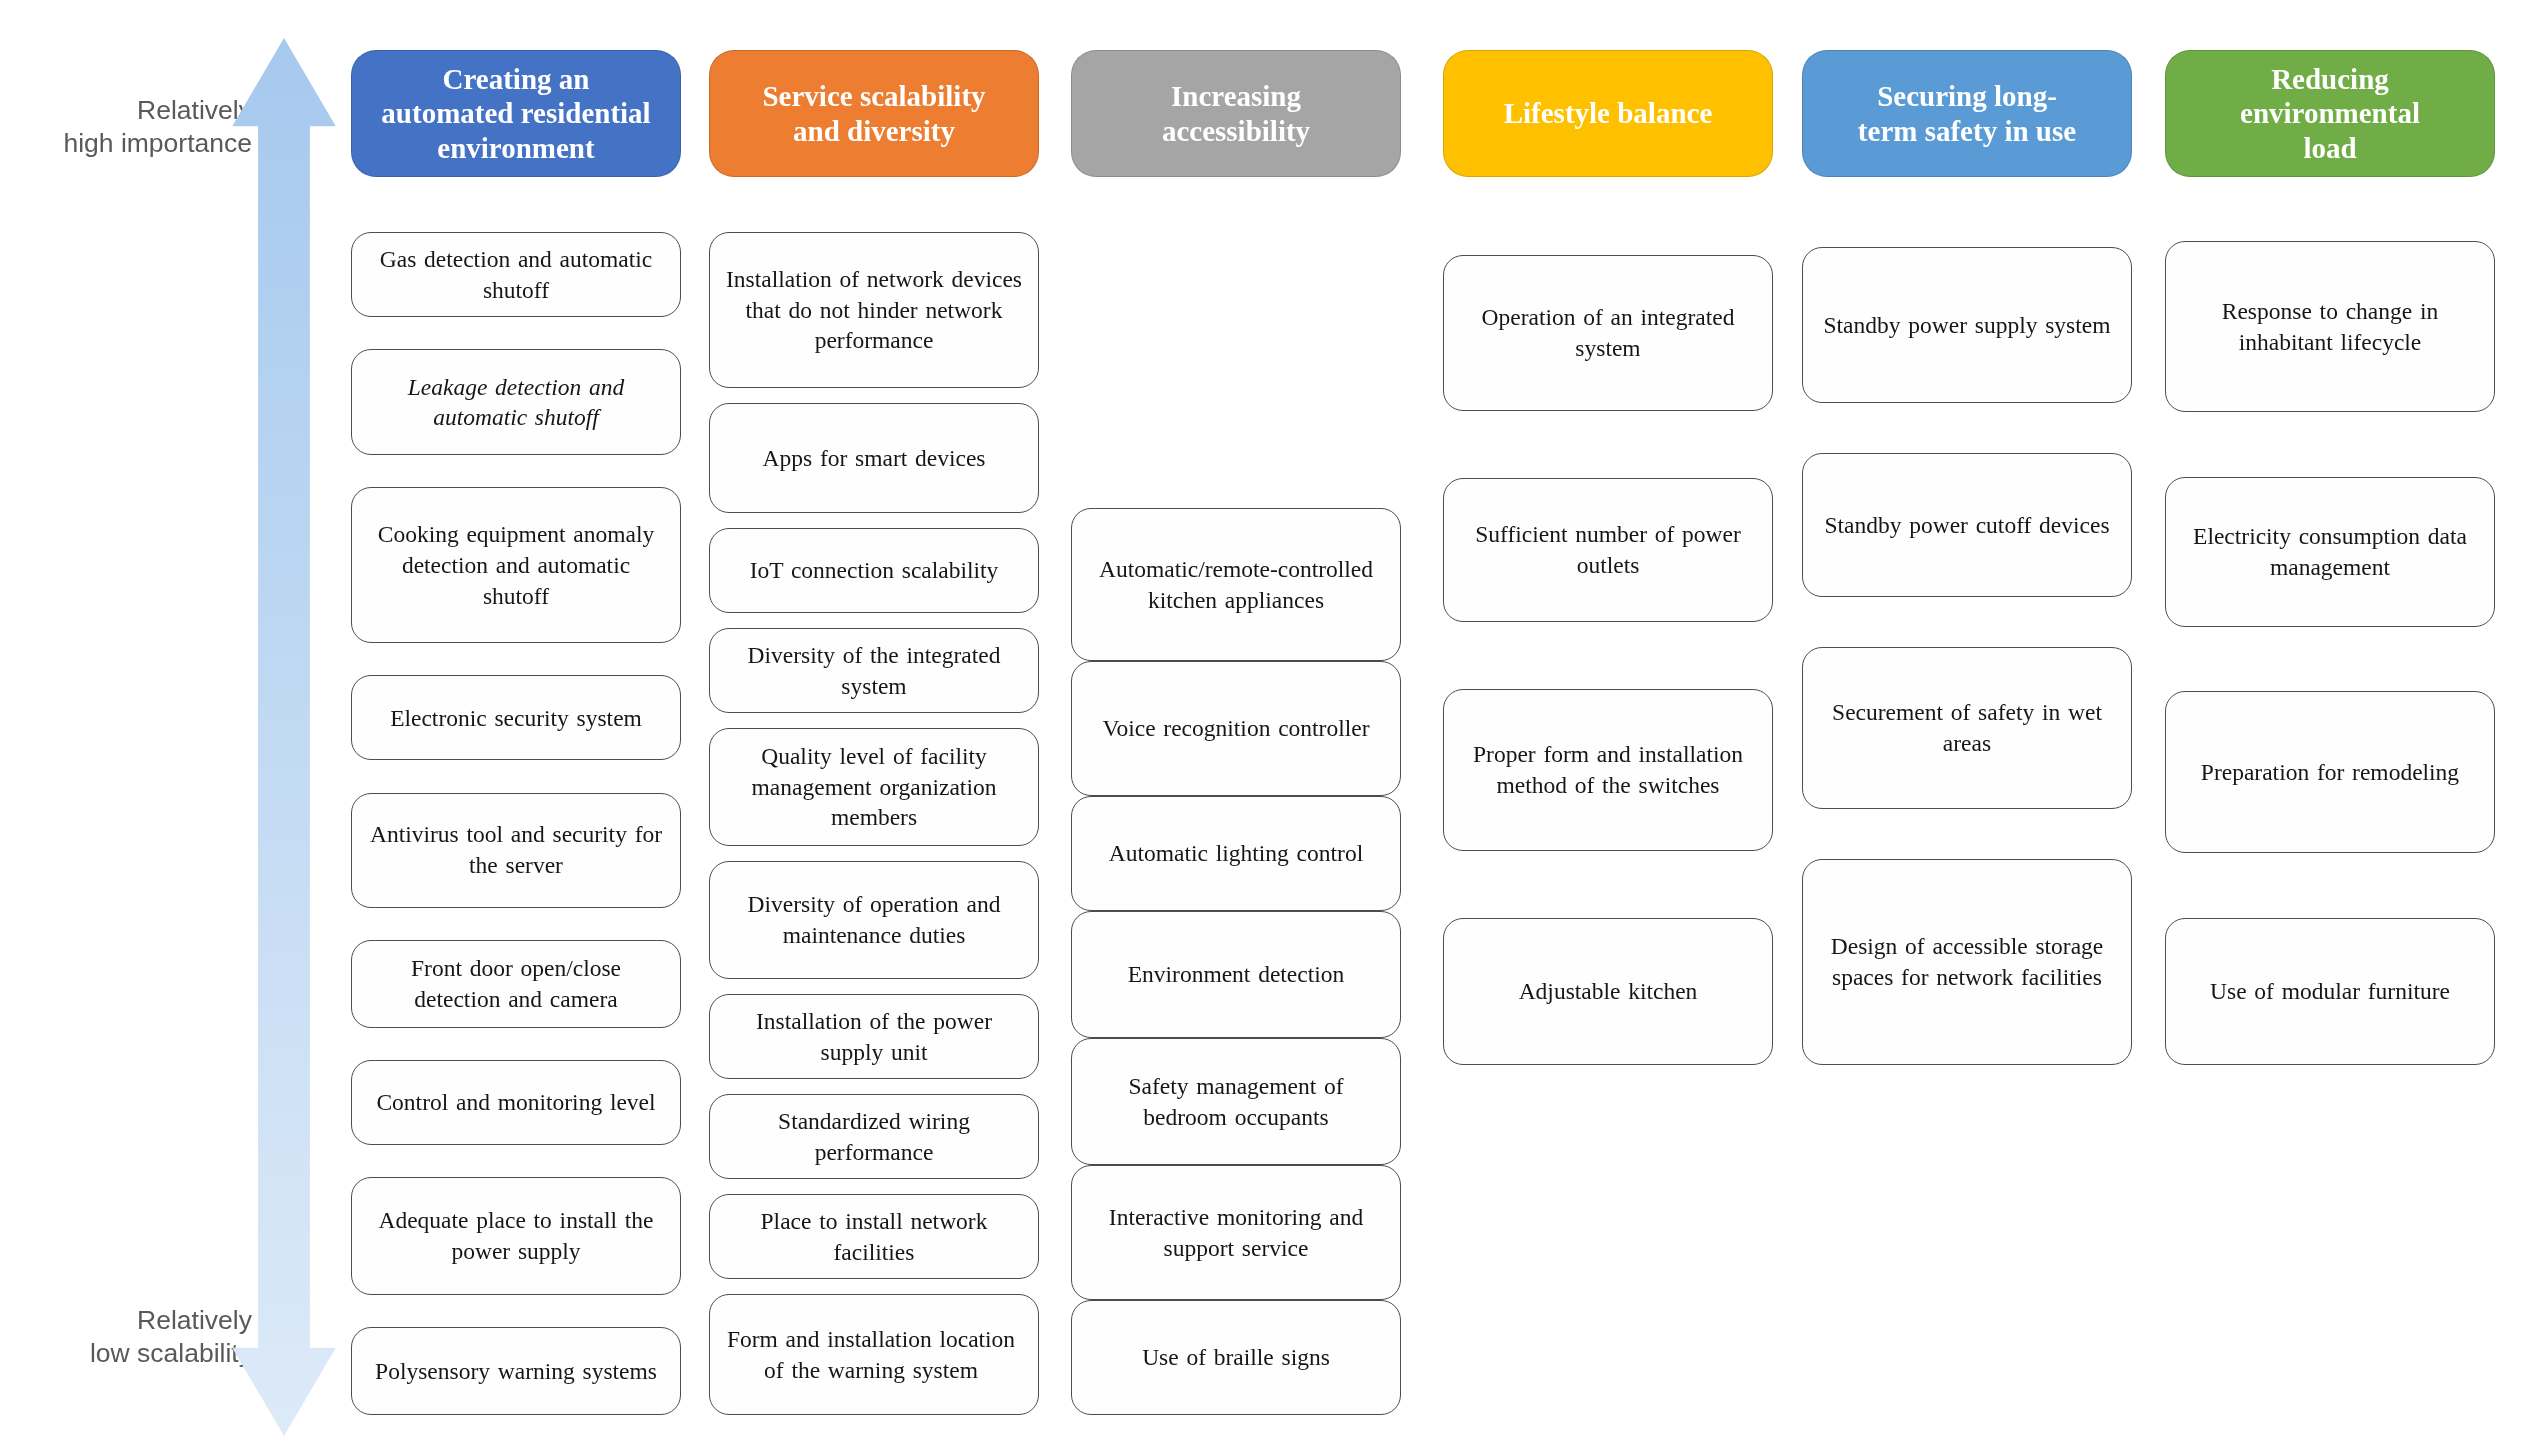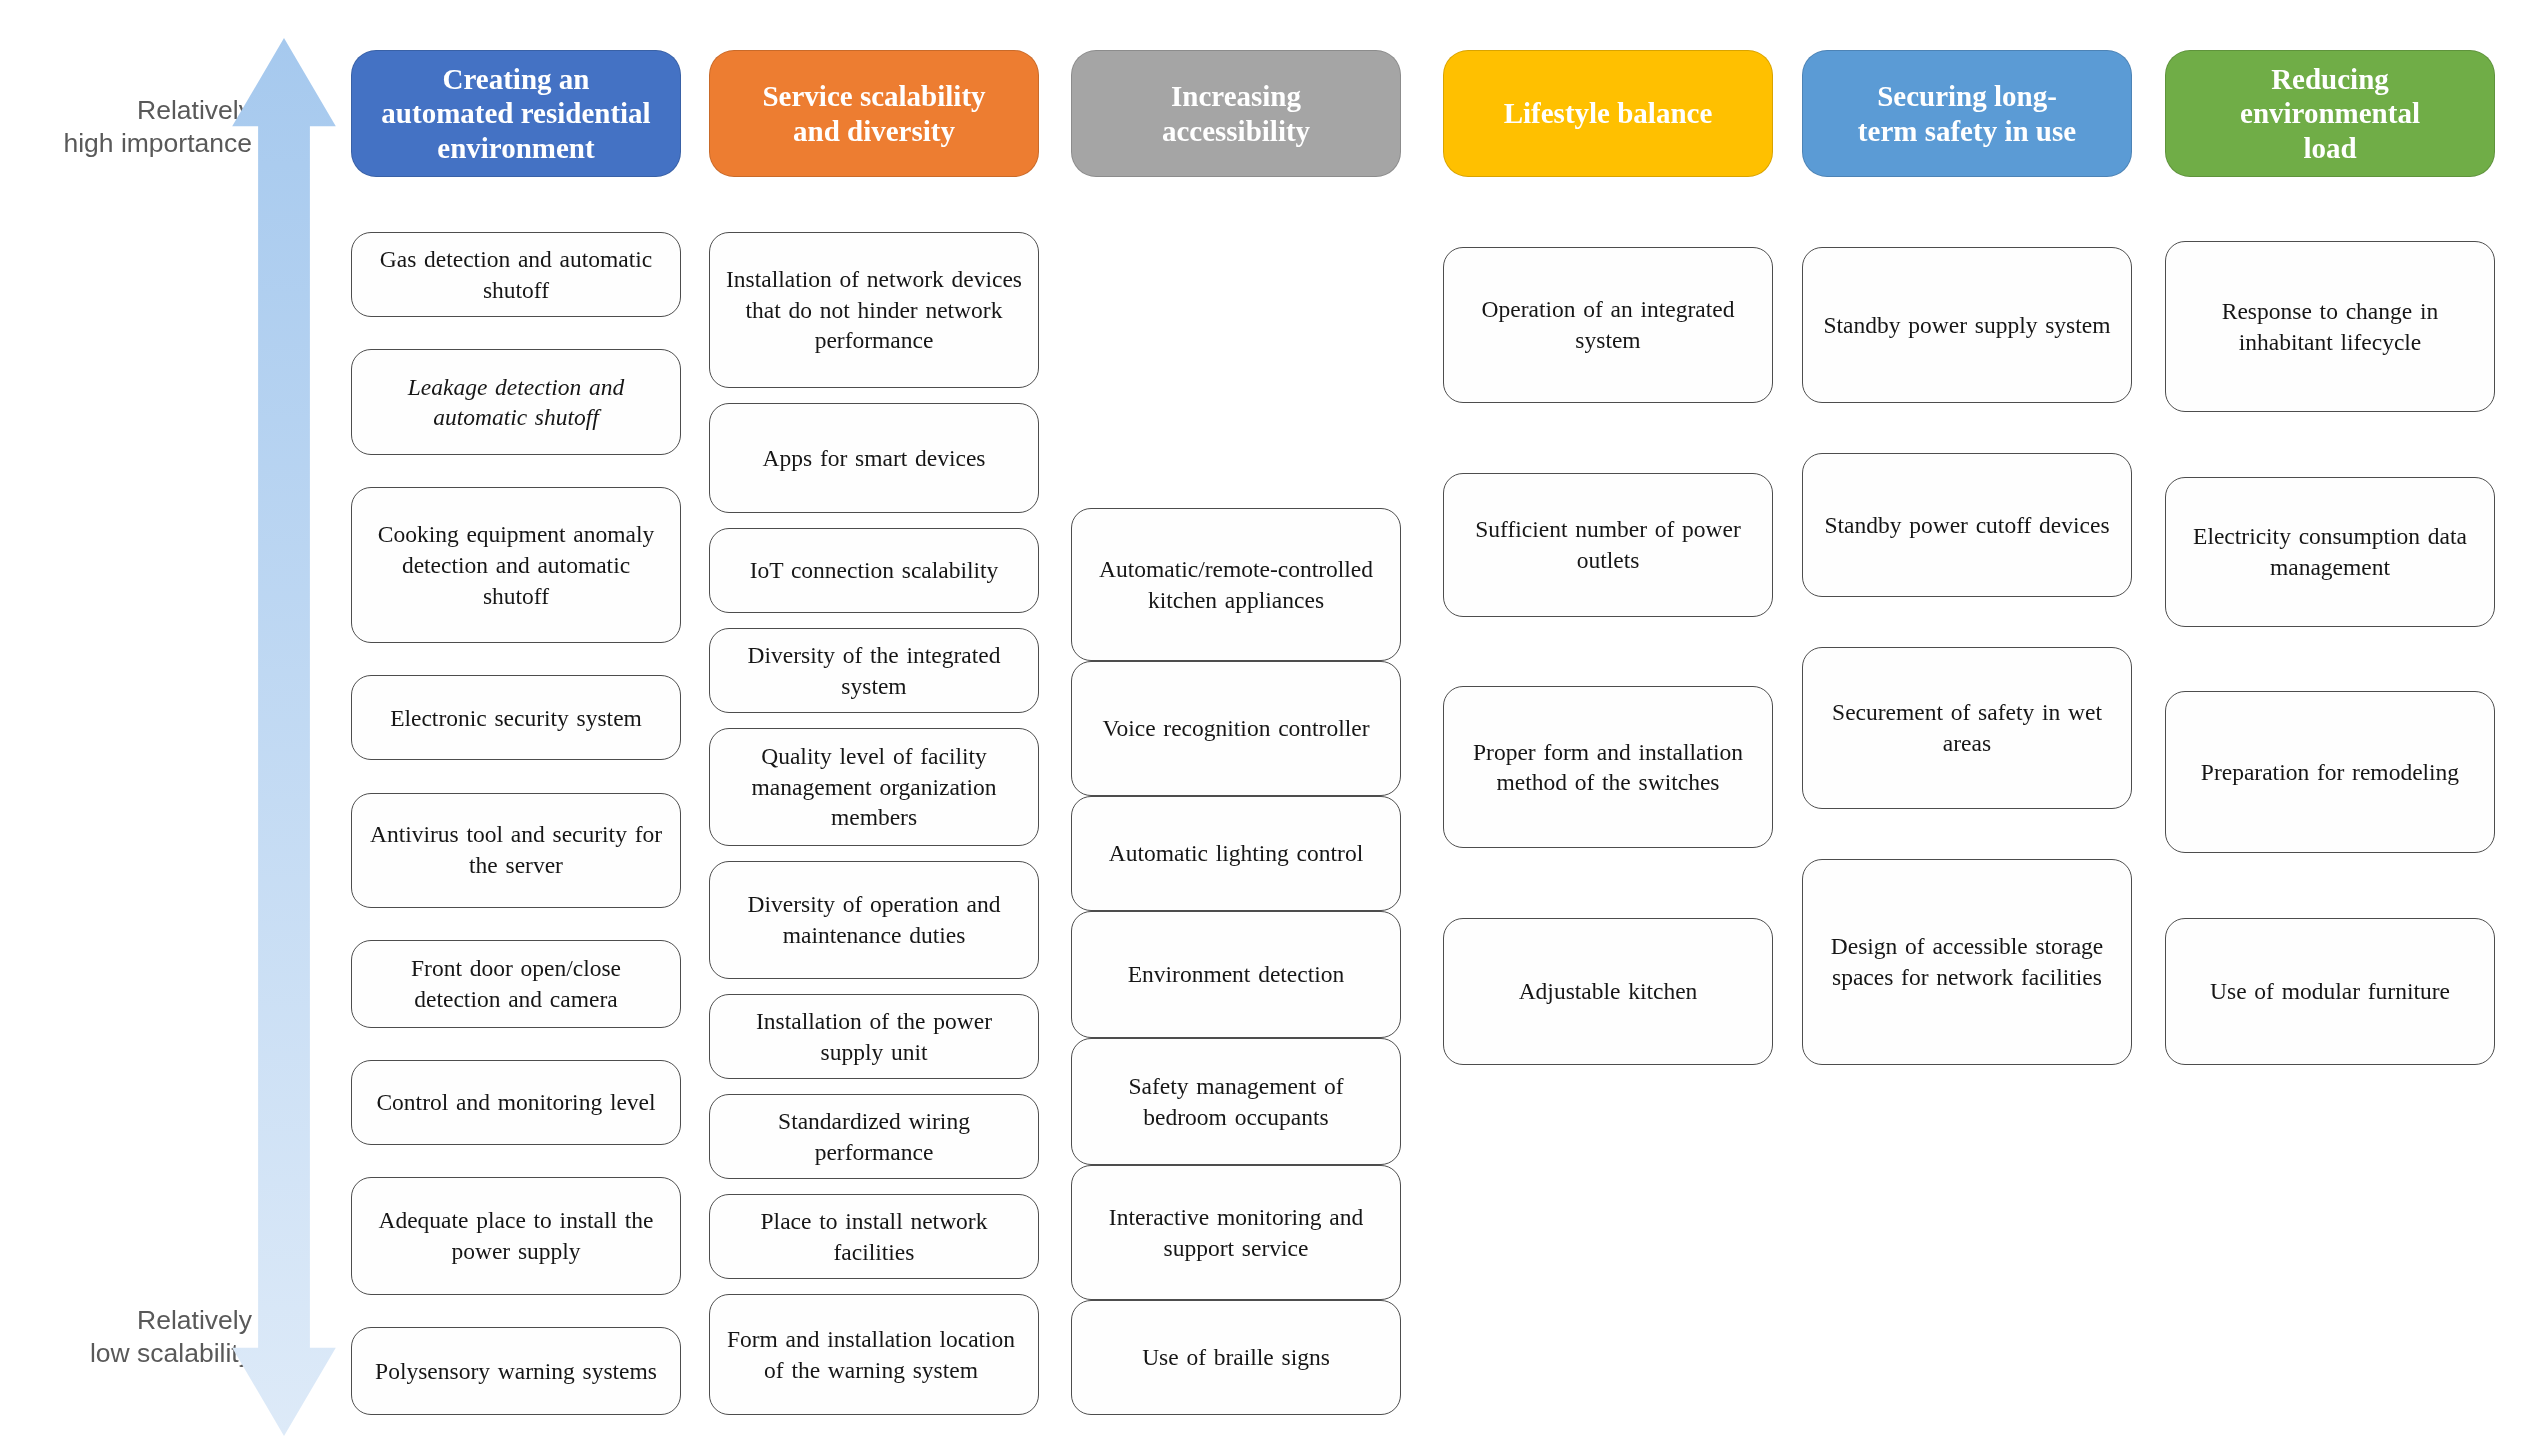--- a/index.html
+++ b/index.html
@@ -120,21 +120,21 @@
     <div class="box" style="height:153px;">Automatic/remote-controlled kitchen appliances</div>
     <div class="box" style="height:135px;">Voice recognition controller</div>
     <div class="box" style="height:115px;">Automatic lighting control</div>
     <div class="box" style="height:127px;">Environment detection</div>
     <div class="box" style="height:127px;">Safety management of bedroom occupants</div>
     <div class="box" style="height:135px;">Interactive monitoring and support service</div>
     <div class="box" style="height:115px;">Use of braille signs</div>
   </div>
 
   <div class="col" style="left:1443px;top:247px;height:818px;">
-    <div class="box" style="height:156px;">Operation of an integrated system</div>
+    <div class="box" style="height:156px;margin-top:8px;">Operation of an integrated system</div>
     <div class="box" style="height:144px;">Sufficient number of power outlets</div>
     <div class="box" style="height:162px;">Proper form and installation method of the switches</div>
     <div class="box" style="height:147px;">Adjustable kitchen</div>
   </div>
 
   <div class="col" style="left:1802px;top:247px;height:818px;">
     <div class="box" style="height:156px;">Standby power supply system</div>
     <div class="box" style="height:144px;">Standby power cutoff devices</div>
     <div class="box" style="height:162px;">Securement of safety in wet areas</div>
     <div class="box" style="height:206px;">Design of accessible storage spaces for network facilities</div>

